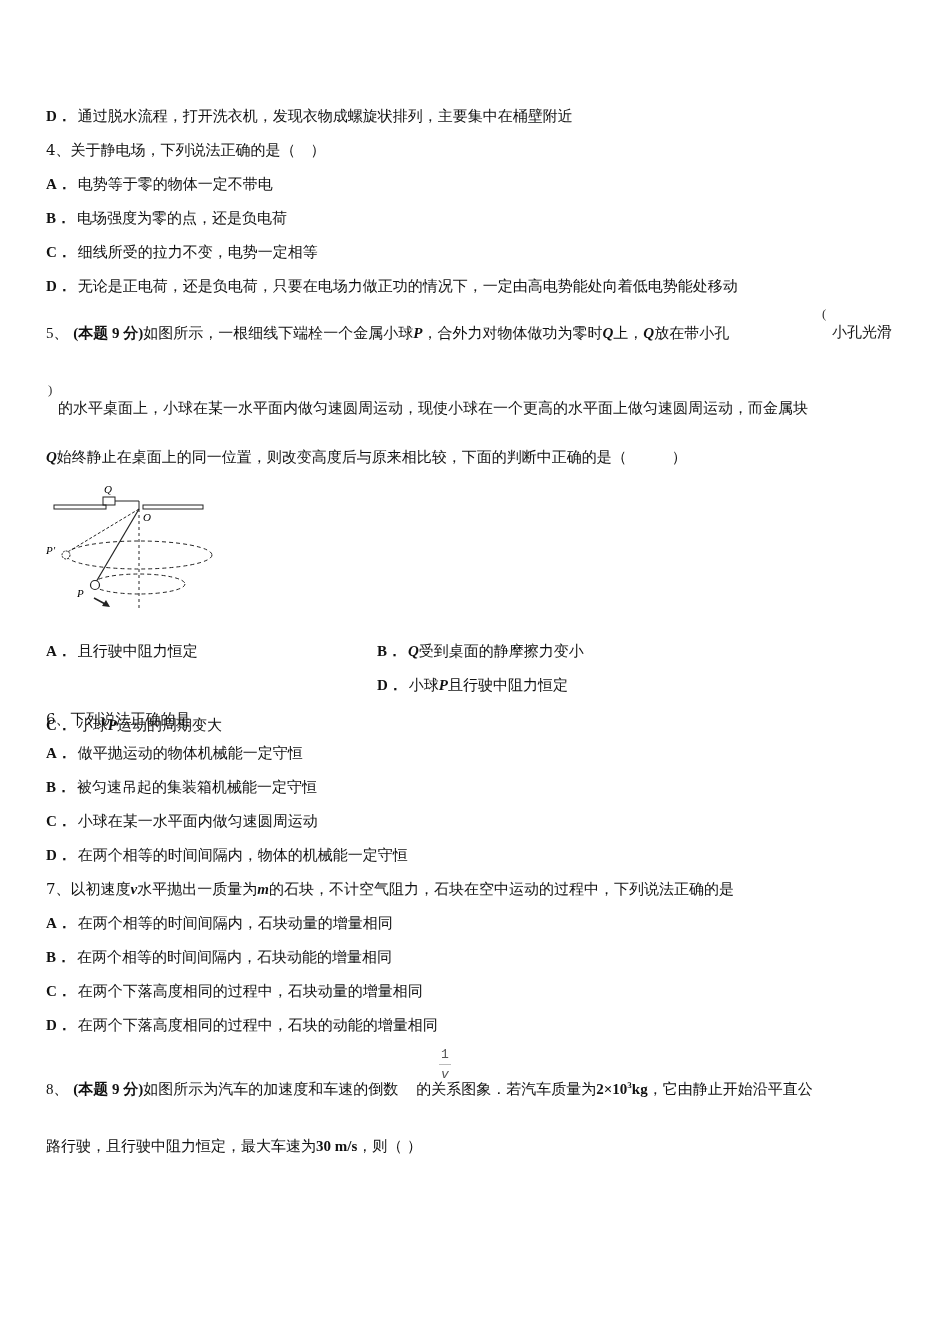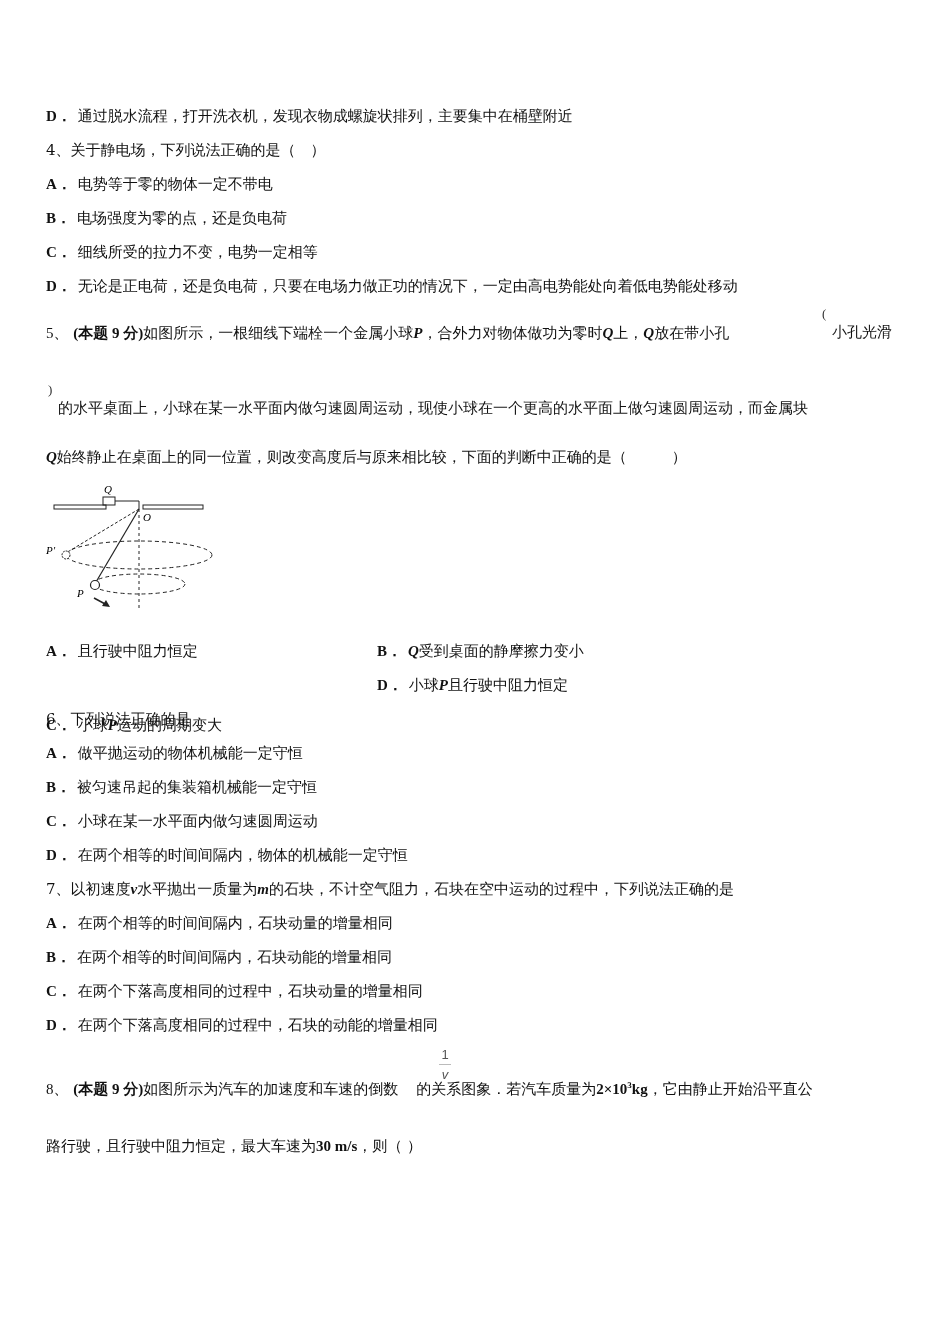--- a/index.html
+++ b/index.html
@@ -3,21 +3,21 @@
 <meta charset="utf-8">
 <style>
   html, body { margin: 0; padding: 0; background: #ffffff; }
   body { width: 950px; height: 1344px; position: relative; overflow: hidden;
          font-family: "DejaVu Serif", "Liberation Serif", serif; color: #111; }
   .line { position: absolute; left: 46px; font-size: 15px; line-height: 29px; white-space: nowrap; }
   .lbl { font-weight: bold; font-family: "Liberation Serif", serif; margin-right: 6px; }
   .num { font-family: "Liberation Serif", serif; }
   .it { font-style: italic; font-weight: bold; font-family: "Liberation Serif", serif; }
   .paren { position: absolute; font-size: 13px; color: #333; font-family: "Liberation Serif", serif; }
-  .frac { position: absolute; font-family: Liberation Sans, sans-serif; font-size: 13px; color: #555; text-align: center; width: 12px; }
+  .frac { position: absolute; font-family: Liberation Mono, monospace; font-size: 13px; color: #555; text-align: center; width: 12px; }
   .frac .bar { display: block; height: 1px; background: #bbb; margin: 2px 0; }
   .sup { font-size: 9px; vertical-align: super; }
   .fig { position: absolute; left: 44px; top: 478px; width: 180px; height: 135px; }
   .col2 { position: absolute; left: 377px; }
 </style>
 </head>
 <body>
 
 <div class="line" style="top:102px">
   <span class="lbl">D．</span><span>通过脱水流程，打开洗衣机，发现衣物成螺旋状排列，主要集中在桶壁附近</span>

